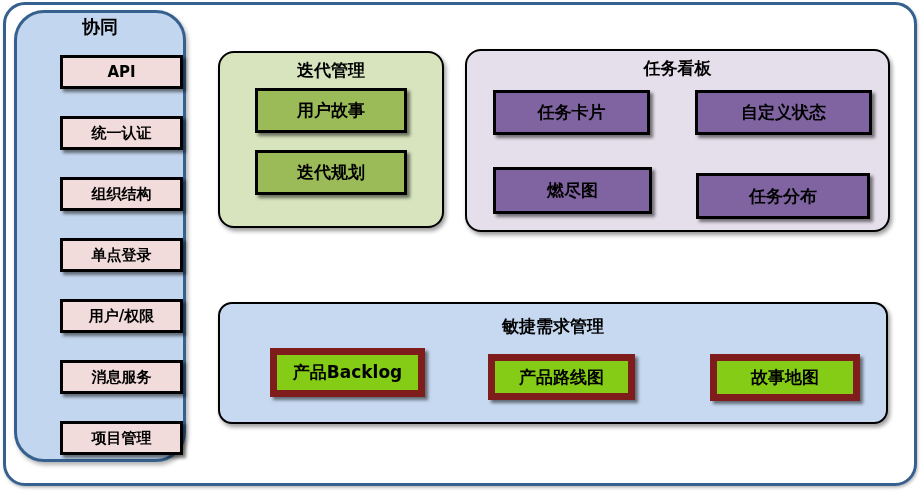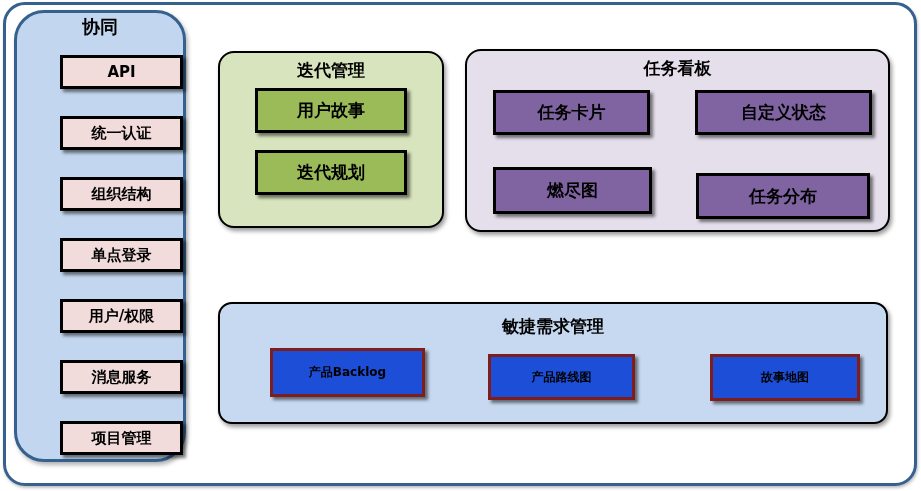--- a/index.html
+++ b/index.html
@@ -53,23 +53,23 @@
     box-sizing:border-box;display:flex;align-items:center;justify-content:center;
     font-weight:bold;font-size:17px;box-shadow:3px 3px 3px rgba(0,0,0,0.5);
   }
   .pi-task-card{left:26px;top:39px;width:157px;height:45px;}
   .pi-custom-status{left:228px;top:39px;width:177px;height:45px;}
   .pi-burndown{left:26px;top:116px;width:159px;height:47px;}
   .pi-distribution{left:229px;top:122px;width:174px;height:46px;}
   .agile-panel{left:218px;top:302px;width:670px;height:122px;background:#C6D9F1;border-radius:14px;}
   .agile-panel .panel-title{padding-top:12px;}
   .blue-item{
-    position:absolute;background:#1d4ed8;border:3px solid #7f1d1d;
+    position:absolute;background:#84cc16;border:7px solid #7f1d1d;
     box-sizing:border-box;display:flex;align-items:center;justify-content:center;
-    font-weight:bold;font-size:12px;box-shadow:3px 3px 3px rgba(0,0,0,0.5);
+    font-weight:bold;font-size:17px;box-shadow:3px 3px 3px rgba(0,0,0,0.5);
   }
   .bi-backlog{left:50px;top:44px;width:155px;height:49px;}
   .bi-roadmap{left:268px;top:50px;width:147px;height:46px;}
   .bi-storymap{left:490px;top:50px;width:150px;height:47px;}
 </style>
 </head>
 <body>
 
 <div class="frame"></div>
 

